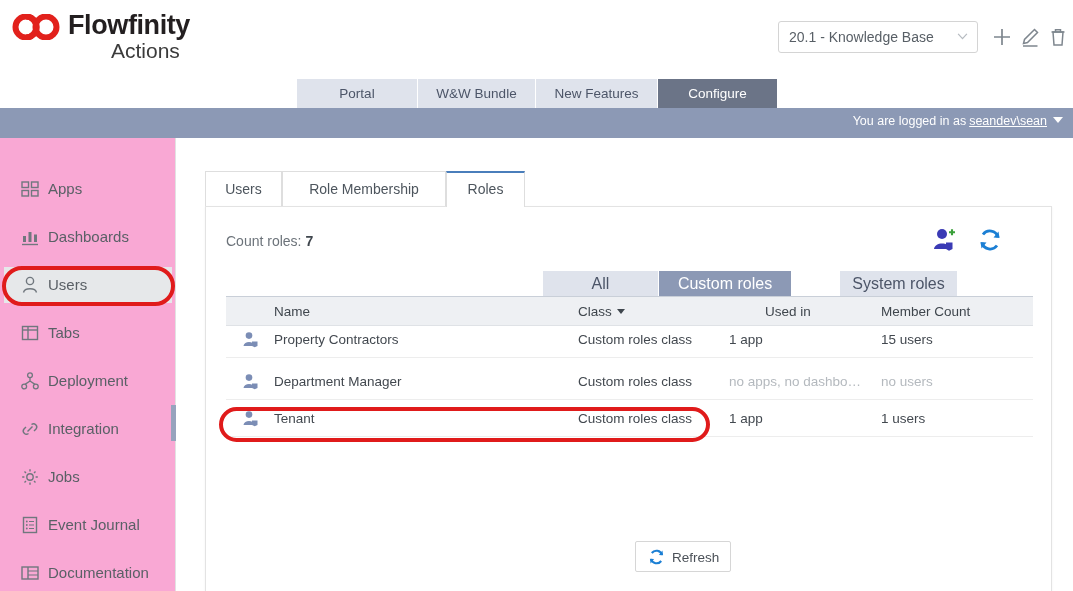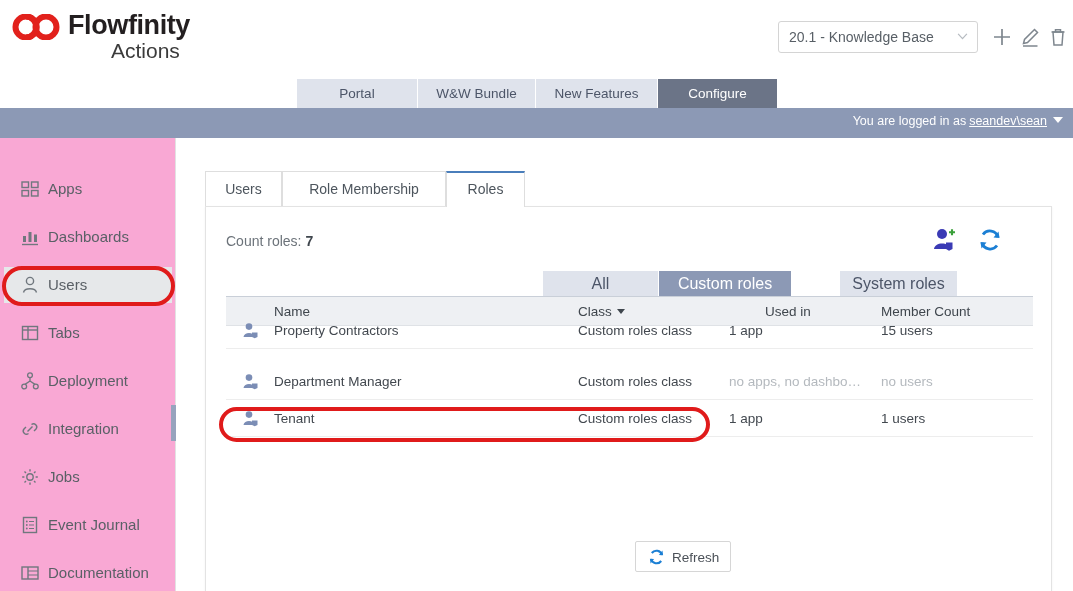--- a/index.html
+++ b/index.html
@@ -434,21 +434,21 @@
     <div class="seg s2 active">Custom roles class</div>
     <div class="seg s3">System roles</div>
 
     <div class="thead">
       <div class="th name">Name</div>
       <div class="th class"><span>Class</span><span class="sort-caret"></span></div>
       <div class="th usedin">Used in</div>
       <div class="th member">Member Count</div>
     </div>
 
-    <div class="trow" style="top:105px">
+    <div class="trow" style="top:114px">
       <svg class="row-icon" viewBox="0 0 18 18">
         <circle cx="7" cy="4.6" r="3.3" fill="#7b8db5"></circle>
         <path d="M1.5 15 C2 9.8 12 9.8 12.5 15 Z" fill="#7b8db5"></path>
         <path d="M10 10.5 L15.5 10.5 L15.5 15 L12.7 16.3 L10 15 Z" fill="#7b8db5"></path>
       </svg>
       <div class="cell c-name">Property Contractors</div>
       <div class="cell c-class">Custom roles class</div>
       <div class="cell c-used">1 app</div>
       <div class="cell c-member">15 users</div>
     </div>

